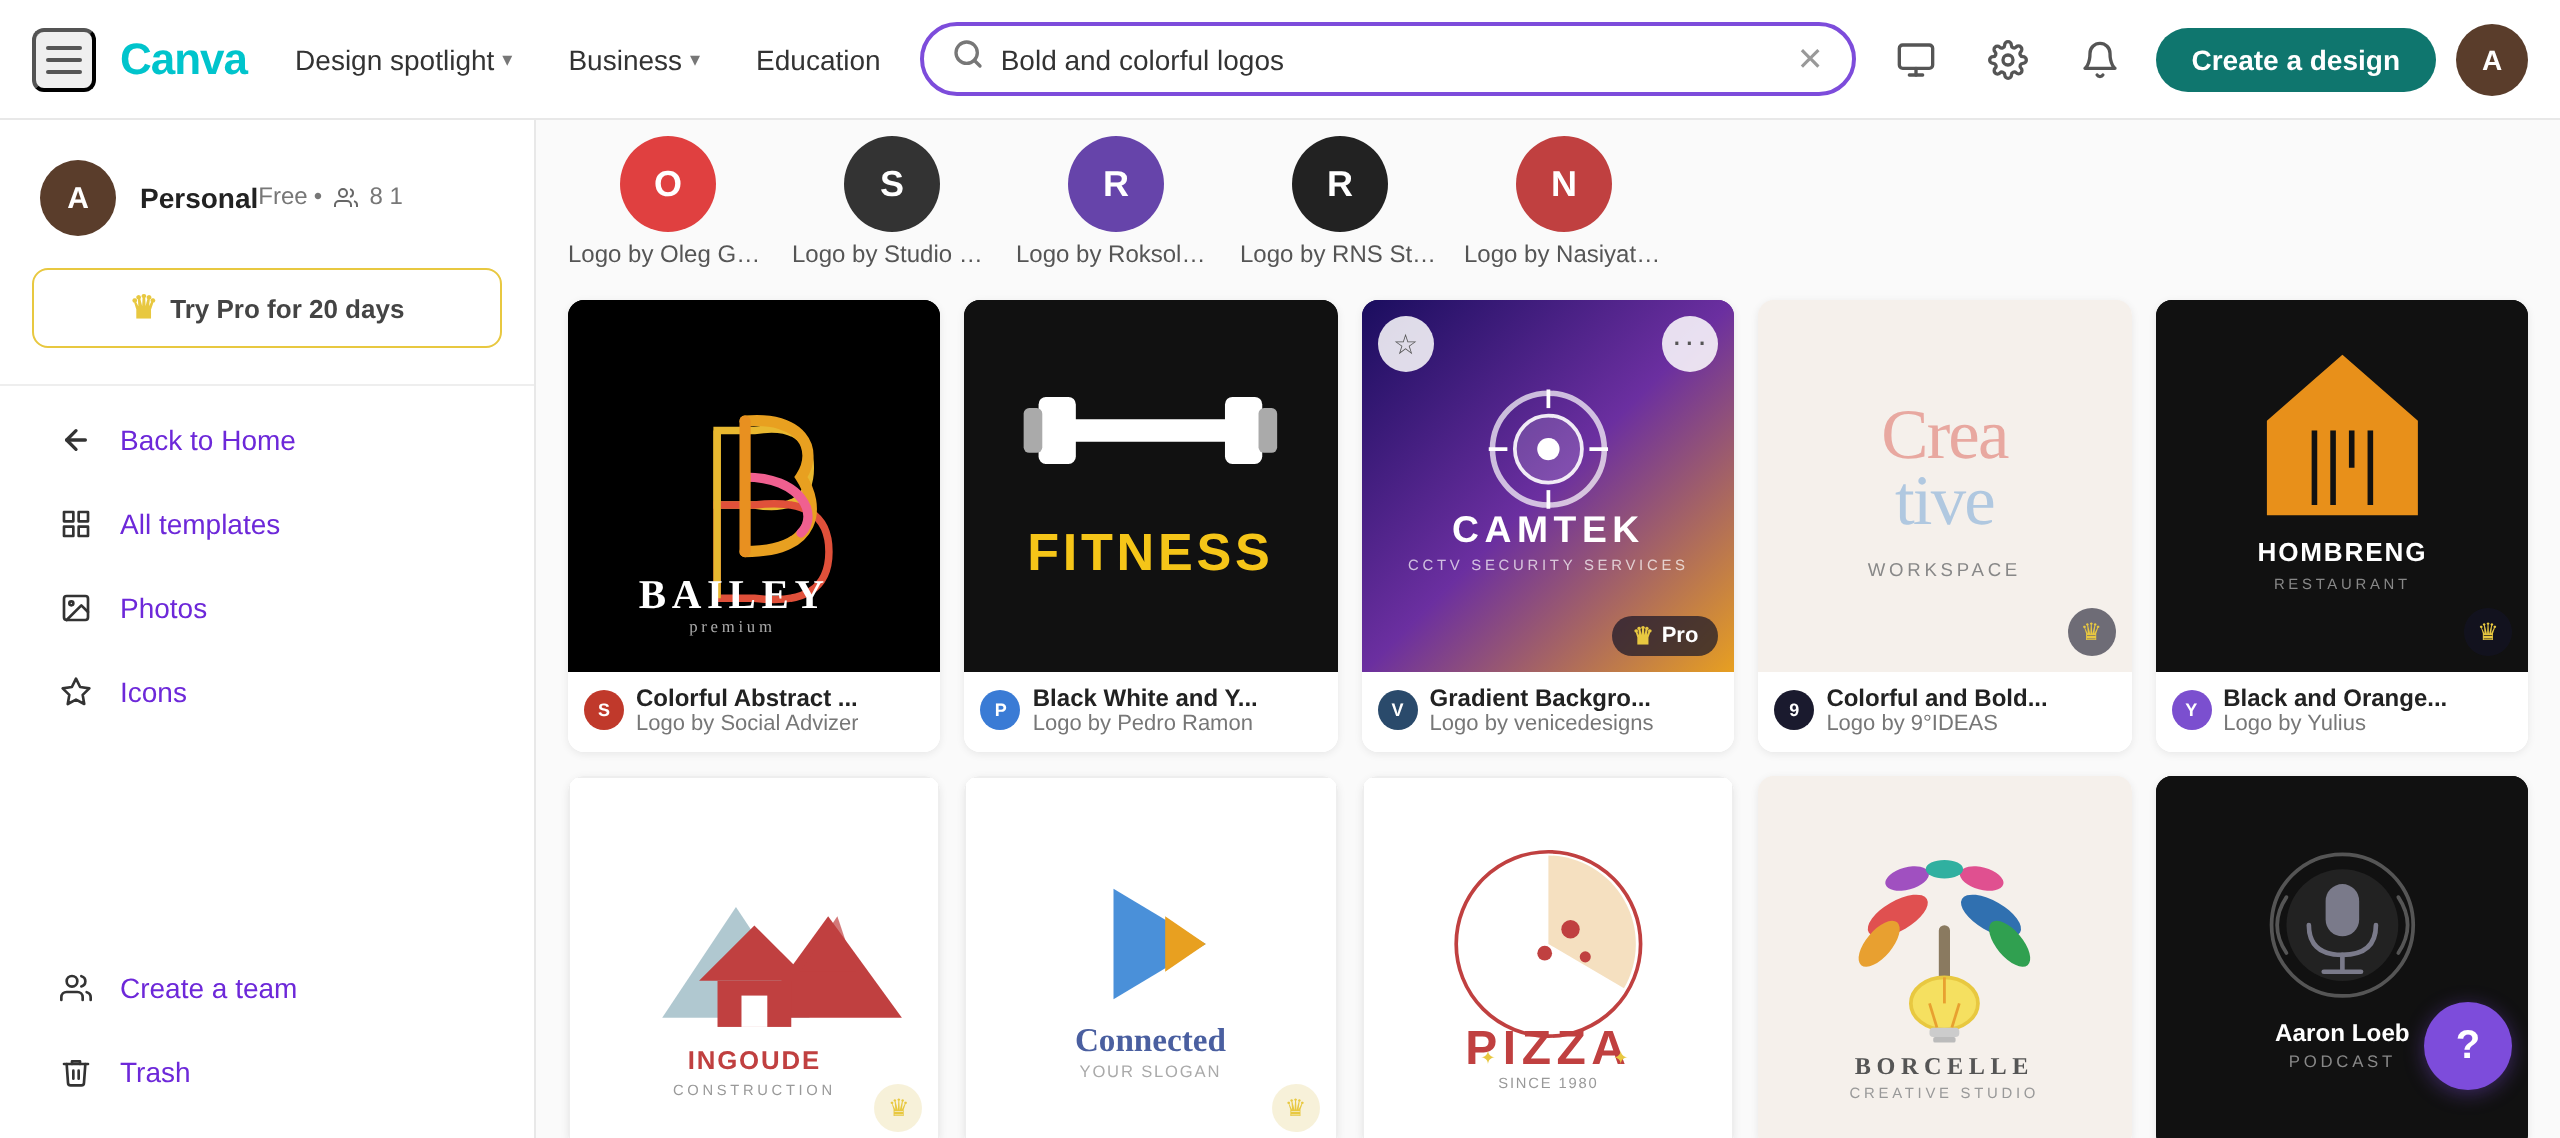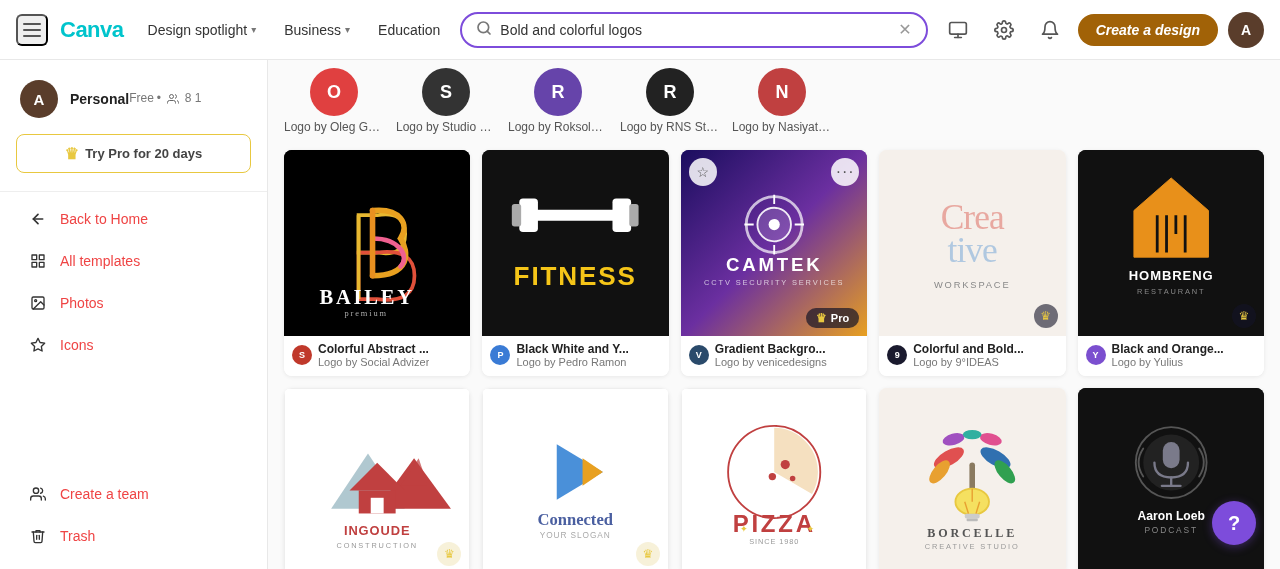--- a/index.html
+++ b/index.html
@@ -40,22 +40,22 @@
       border: none; outline: none; font-size: 14px; color: #333; width: 100%; background: transparent;
     }
     .search-icon-svg { color: #777; font-size: 16px; }
     .search-clear { color: #999; cursor: pointer; font-size: 16px; }
     .topnav-right { display: flex; align-items: center; gap: 10px; margin-left: auto; }
     .topnav-icon-btn {
       width: 36px; height: 36px; display: flex; align-items: center; justify-content: center;
       border-radius: 50%; cursor: pointer;
     }
     .create-btn {
-      background: #a16207; color: #fff; border: none;
-      padding: 8px 18px; border-radius: 24px; font-size: 14px; font-weight: 600; cursor: pointer; font-style: italic;
+      background: #0f766e; color: #fff; border: none;
+      padding: 8px 18px; border-radius: 24px; font-size: 14px; font-weight: 600; cursor: pointer;
     }
     .avatar {
       width: 36px; height: 36px; border-radius: 50%;
       background: #5a3d2b; color: #fff;
       display: flex; align-items: center; justify-content: center;
       font-size: 14px; font-weight: 700; cursor: pointer;
     }
 
     
     .main { display: flex; flex: 1; overflow: hidden; }
@@ -89,21 +89,21 @@
       display: flex; align-items: center; justify-content: center; gap: 6px;
       border: 1.5px solid #e8c840;
       border-radius: 8px; padding: 9px 14px;
       font-size: 13px; font-weight: 600; color: #444; cursor: pointer;
       background: #fff;
     }
     .pro-crown { color: #e8c840; font-size: 16px; }
     .sidebar-divider { border: none; border-top: 1px solid #eee; margin: 6px 0; }
     .sidebar-item {
       display: flex; align-items: center; gap: 12px;
-      padding: 10px 20px; cursor: pointer; font-size: 14px; color: #ef4444;
+      padding: 10px 20px; cursor: pointer; font-size: 14px; color: #6d28d9;
       border-radius: 8px; margin: 1px 8px;
     }
     .sidebar-item-icon { width: 20px; height: 20px; display: flex; align-items: center; justify-content: center; flex-shrink: 0; }
     .sidebar-item-label { font-size: 14px; }
 
     
     .content { flex: 1; overflow-y: auto; padding: 0; background: #fafafa; }
     .content::-webkit-scrollbar { width: 8px; }
     .content::-webkit-scrollbar-thumb { background: #d0d0d0; border-radius: 4px; }
 

